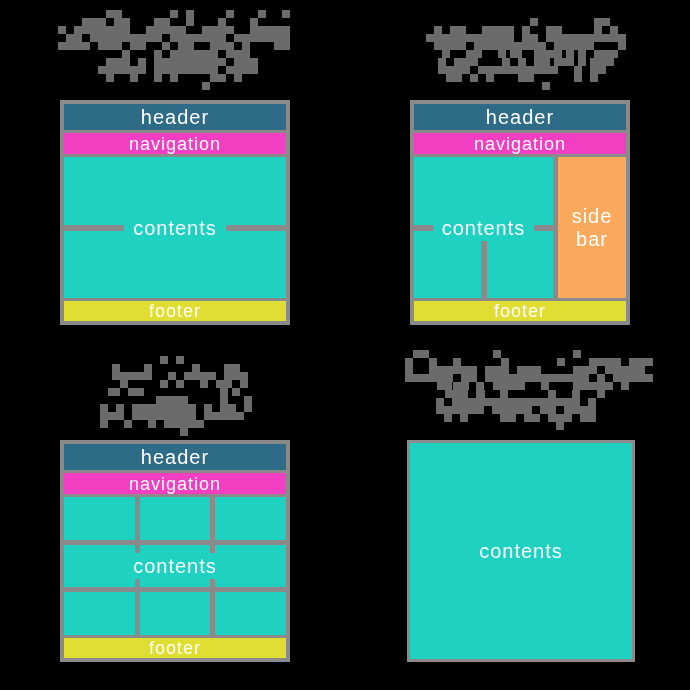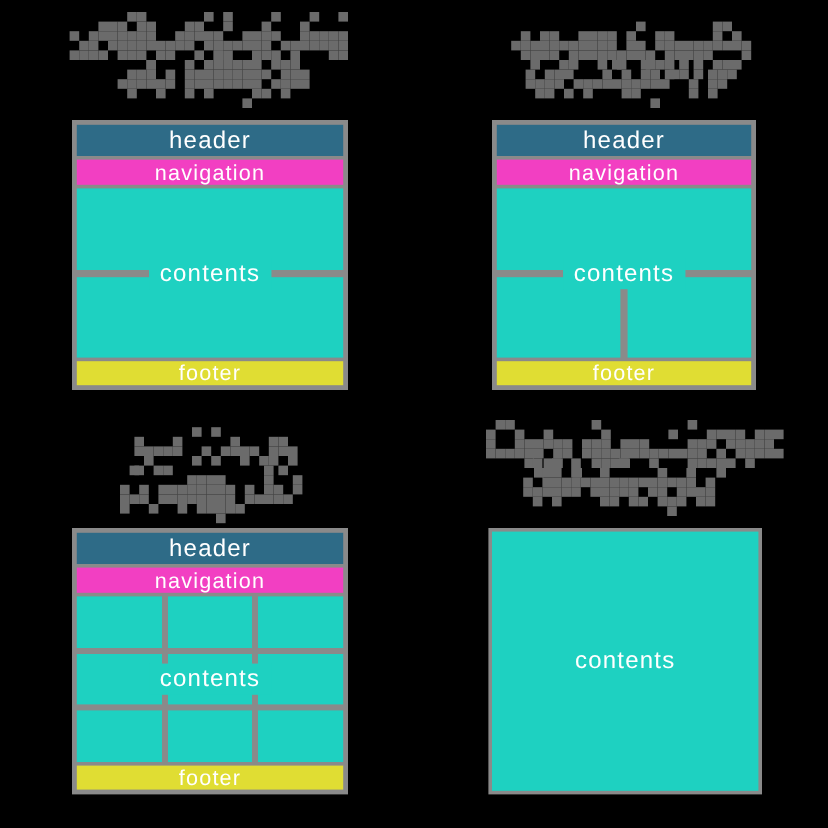--- a/index.html
+++ b/index.html
@@ -587,20 +587,24 @@
     <div class="bar bar-nav">navigation</div>
     <div class="main main-row">
       <div class="col-stack">
         <div class="cbox"></div>
         <div class="crow">
           <div class="cbox"></div>
           <div class="cbox"></div>
         </div>
         <div class="content-label">contents</div>
       </div>
+      <div class="sidebar">
+        <span>side</span>
+        <span>bar</span>
+      </div>
     </div>
     <div class="bar bar-footer">footer</div>
   </div>
 
   <div class="diagram d-bl">
     <div class="bar bar-header">header</div>
     <div class="bar bar-nav">navigation</div>
     <div class="grid3">
       <div class="tile"></div>
       <div class="tile"></div>

